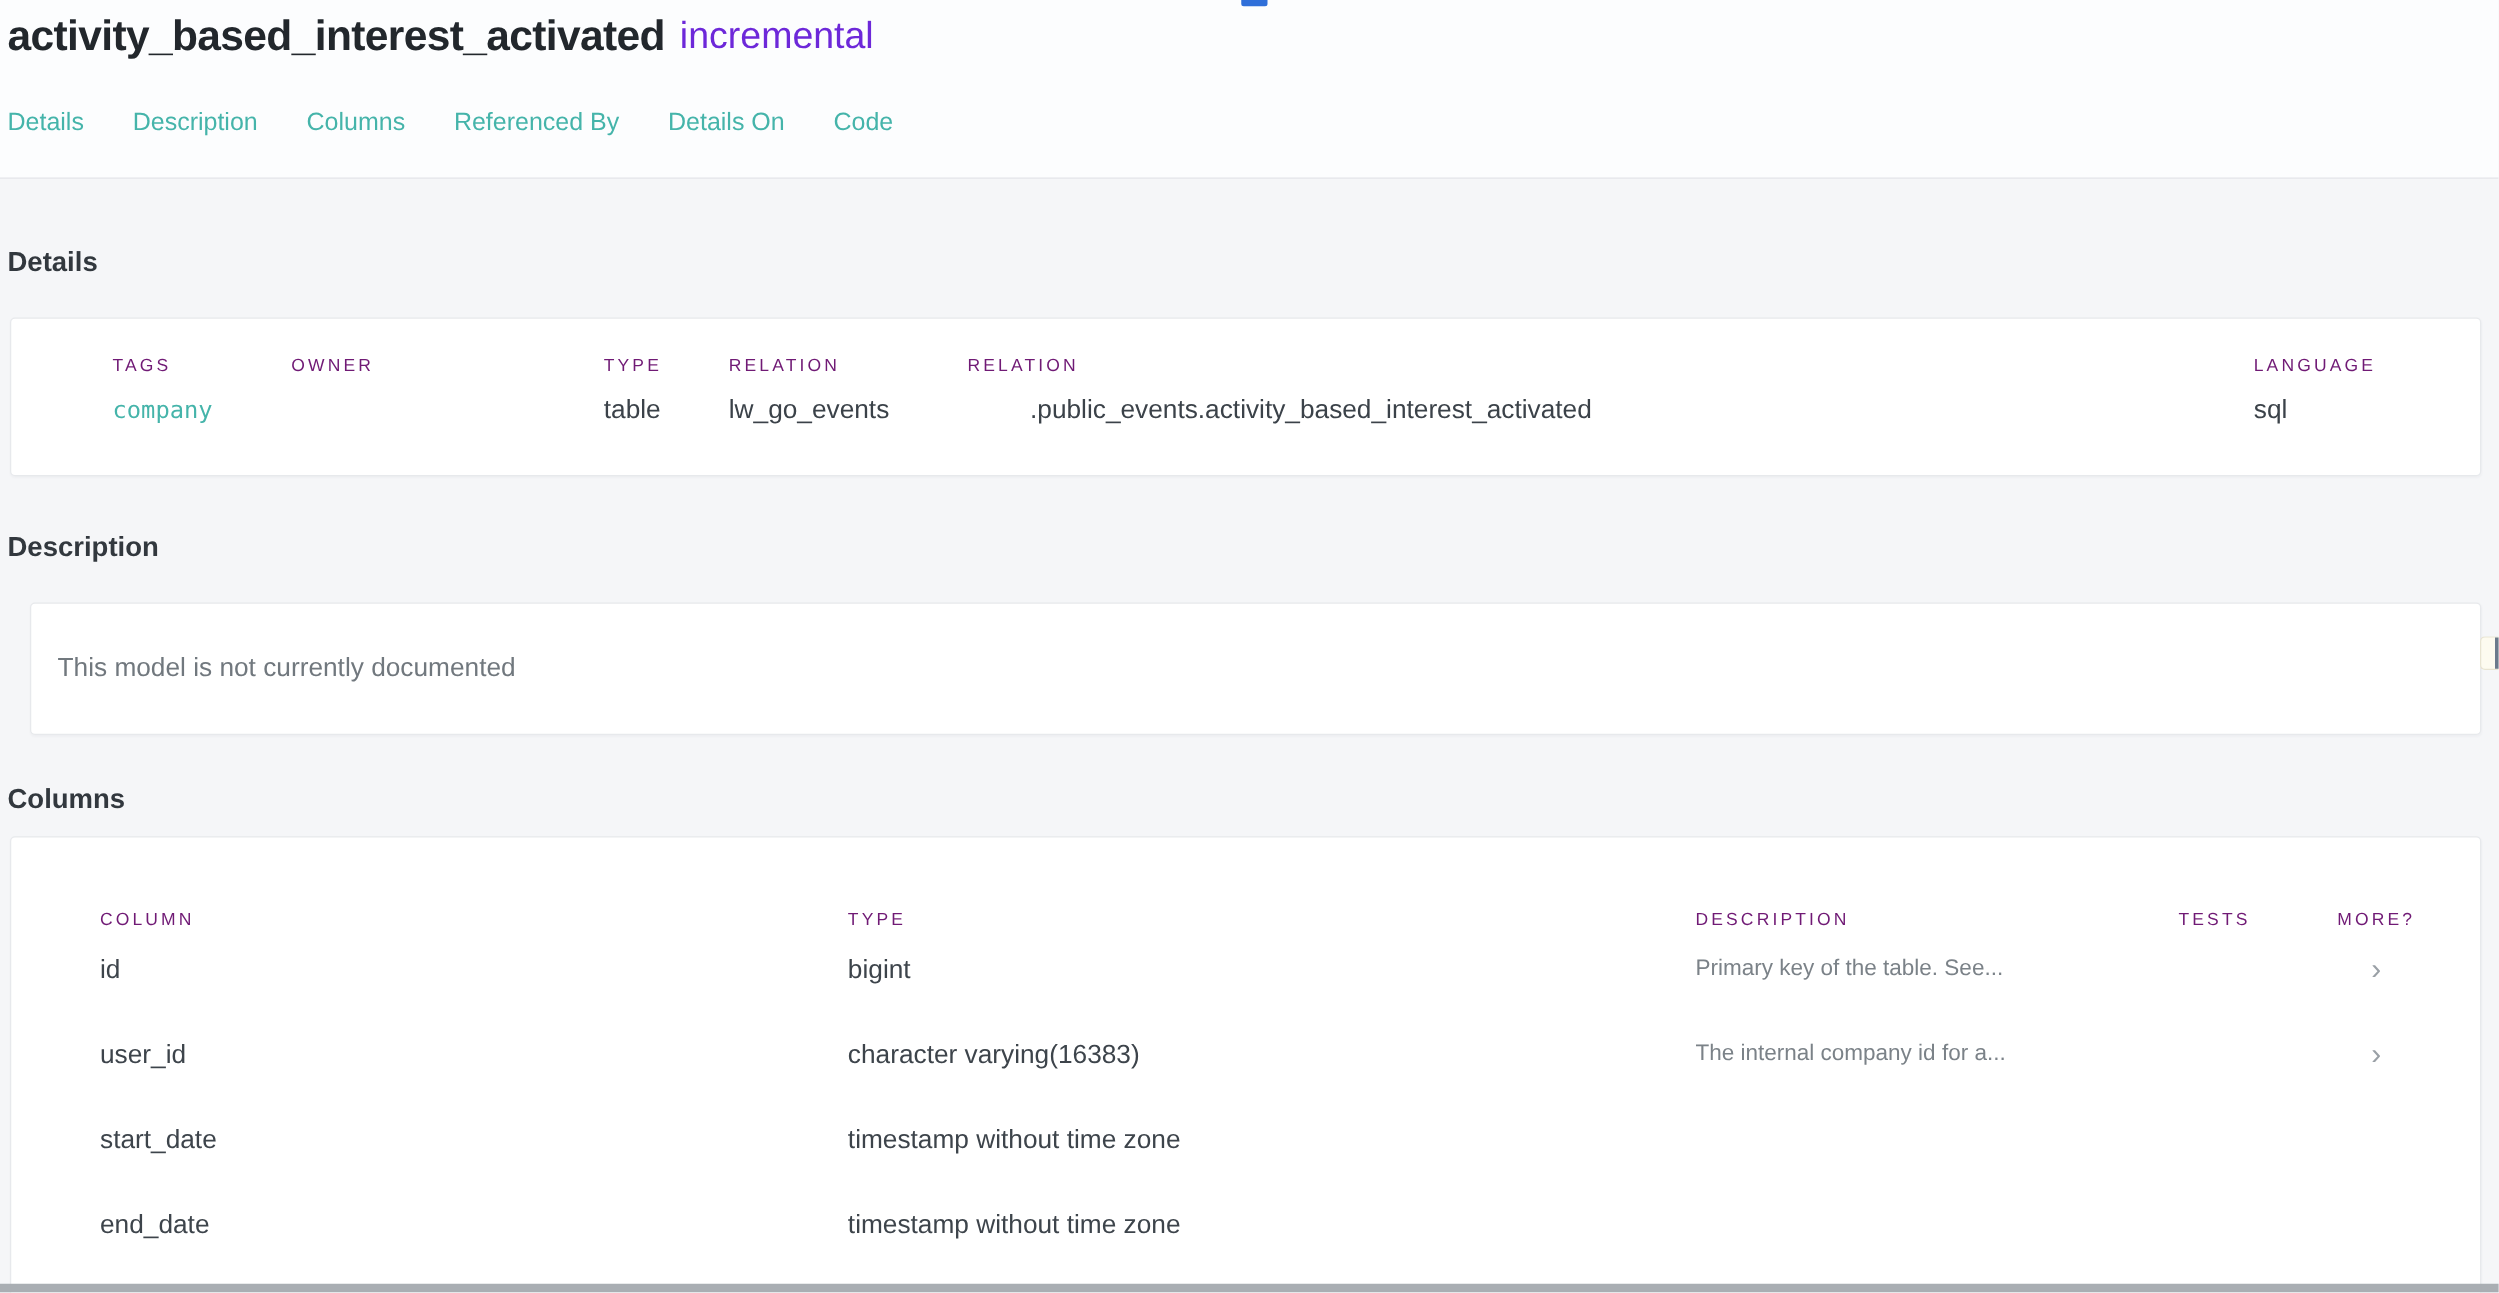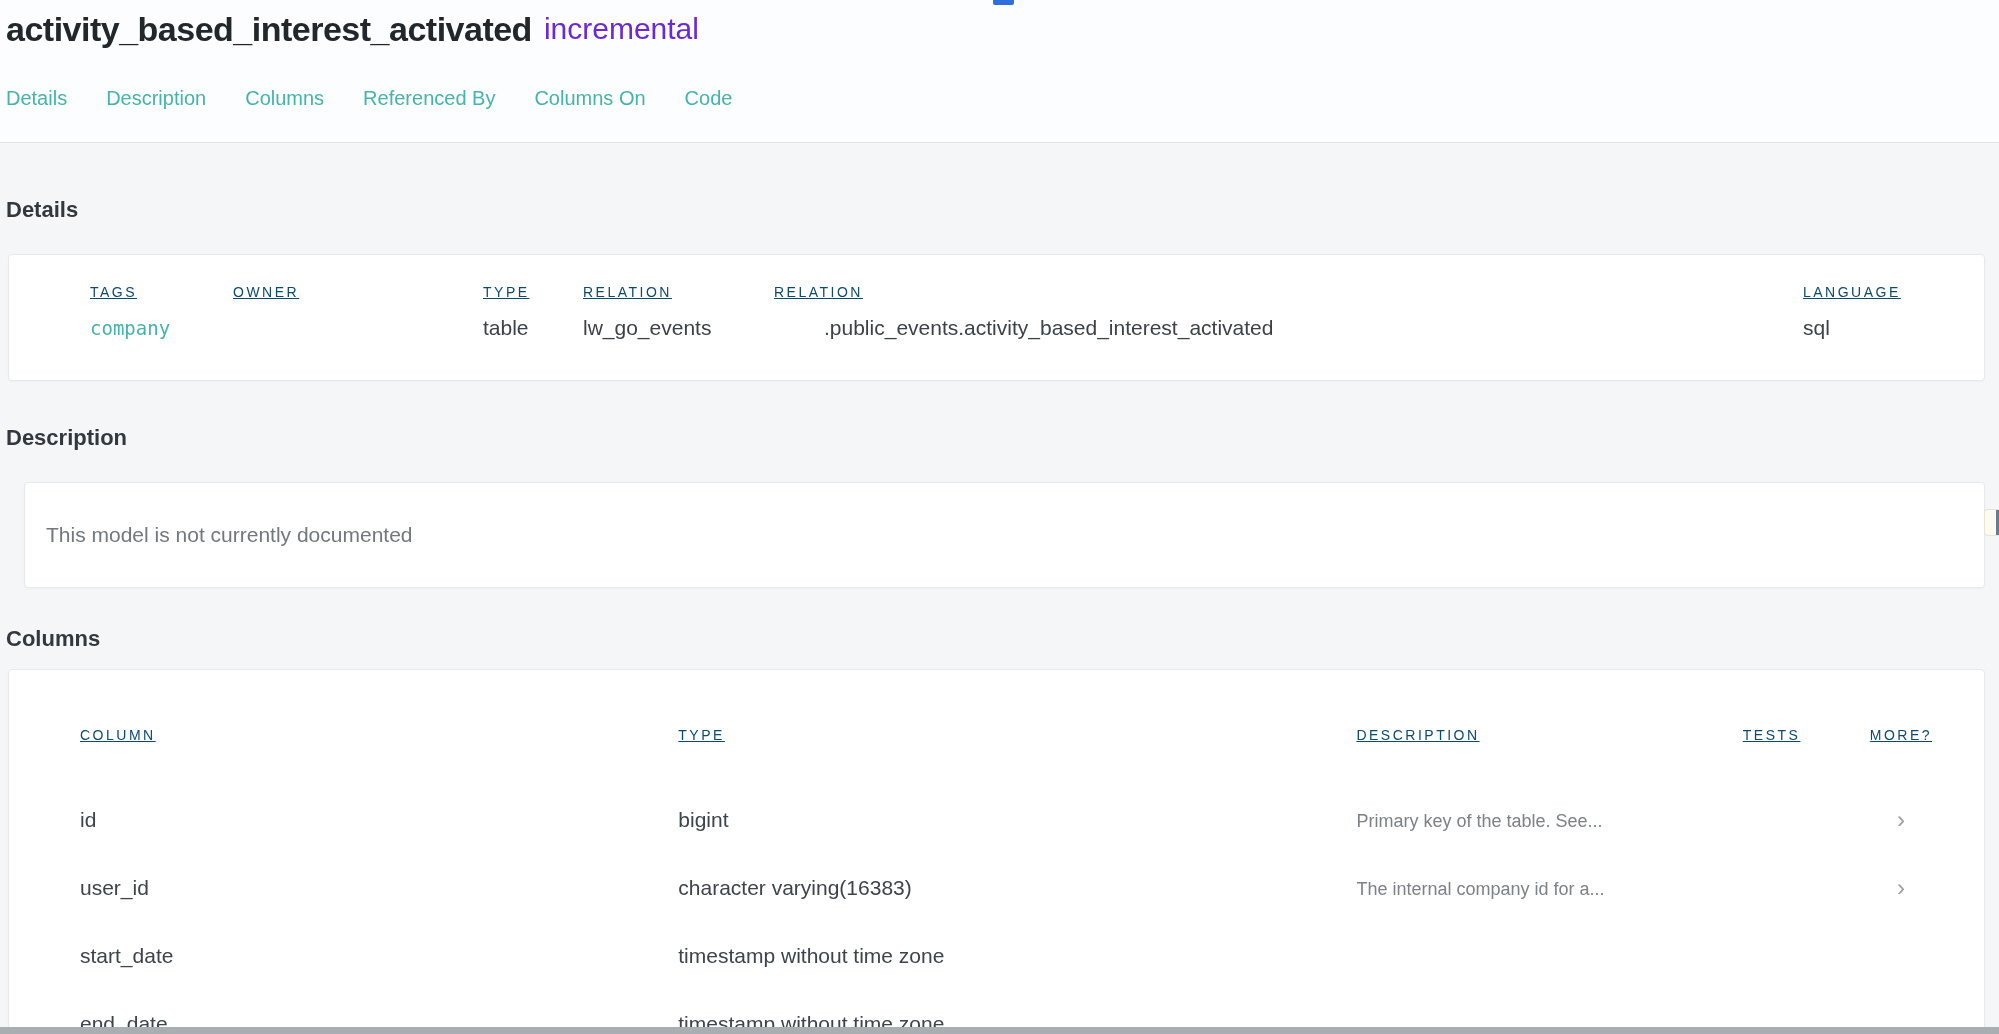--- a/index.html
+++ b/index.html
@@ -59,22 +59,22 @@
     box-shadow:0 1px 2px rgba(30,40,50,0.03);
   }
   #details-card { margin-top:33px; height:127px; padding:30px 20px 0 81px; }
   #description-card { margin-top:33px; height:106px; display:flex; align-items:center; padding-left:21px; position:relative;margin-left:24px; }
   #columns-card { margin-top:19px; height:420px; padding:58px 50px 0 71px; }
 
   
   .fields { display:flex; }
   .field { display:flex; flex-direction:column; }
   .field-label, .th {
-    font-size:14px; color:#0c4a6e; letter-spacing:2.5px; font-weight:400;
-    line-height:14px; white-space:nowrap;text-decoration:underline;
+    font-size:14px; color:#701a75; letter-spacing:2.5px; font-weight:400;
+    line-height:14px; white-space:nowrap;
   }
   .field-value {
     margin-top:16px; font-size:21px; color:#3b4249; line-height:26px;
     white-space:nowrap;
   }
   .w-tags{width:143px;} .w-owner{width:250px;} .w-type{width:100px;}
   .w-package{width:191px;} .w-language{width:161px;} .w-relation{flex:1;}
   .tag-mono {
     font-family:"DejaVu Sans Mono", monospace;
     color:#45b4aa; font-size:19px; cursor:pointer;
@@ -87,21 +87,21 @@
     position:absolute; right:-15px; top:26px; width:15px; height:27px;
     background:#fdfbf0; border-radius:4px 0 0 4px;
     border-top:1px solid #e8e4d2; border-bottom:1px solid #e8e4d2; border-left:1px solid #e8e4d2;
   }
   .edge-button-sliver {
     position:absolute; right:0; top:0; width:3px; height:100%;
     background:#6b7a8c;
   }
 
   
-  .trow { display:flex; align-items:flex-end; }
+  .trow { display:flex; align-items:flex-start; }
   .thead-row { margin-bottom:22px; }
   .data-row { height:68px; cursor:pointer; }
   .c1{width:607px;} .c2{width:688px;} .c3{width:392px;} .c4{width:127px;}
   .c5{width:67px; text-align:center;}
   .cell-name, .cell-type { font-size:21px; color:#3d444b; white-space:nowrap; }
   .cell-desc { font-size:18px; color:#7b8288; white-space:nowrap; }
   .cell-tests { font-size:21px; color:#7b8288; }
   .chevron { font-size:24px; color:#9aa0a6; line-height:24px; }
 
   
@@ -117,21 +117,21 @@
   <div class="top-blue-dash"></div>
   <div class="title-row">
     <span class="model-title">activity_based_interest_activated</span>
     <span class="materialization">incremental</span>
   </div>
   <div class="tabs">
     <a class="tab">Details</a>
     <a class="tab">Description</a>
     <a class="tab">Columns</a>
     <a class="tab">Referenced By</a>
-    <a class="tab">Columns On</a>
+    <a class="tab">Details On</a>
     <a class="tab">Code</a>
   </div>
 </div>
 
 <div class="section-heading" id="details-heading">Details</div>
 
 <div class="card" id="details-card">
   <div class="fields">
     <div class="field w-tags">
       <span class="field-label">TAGS</span>

